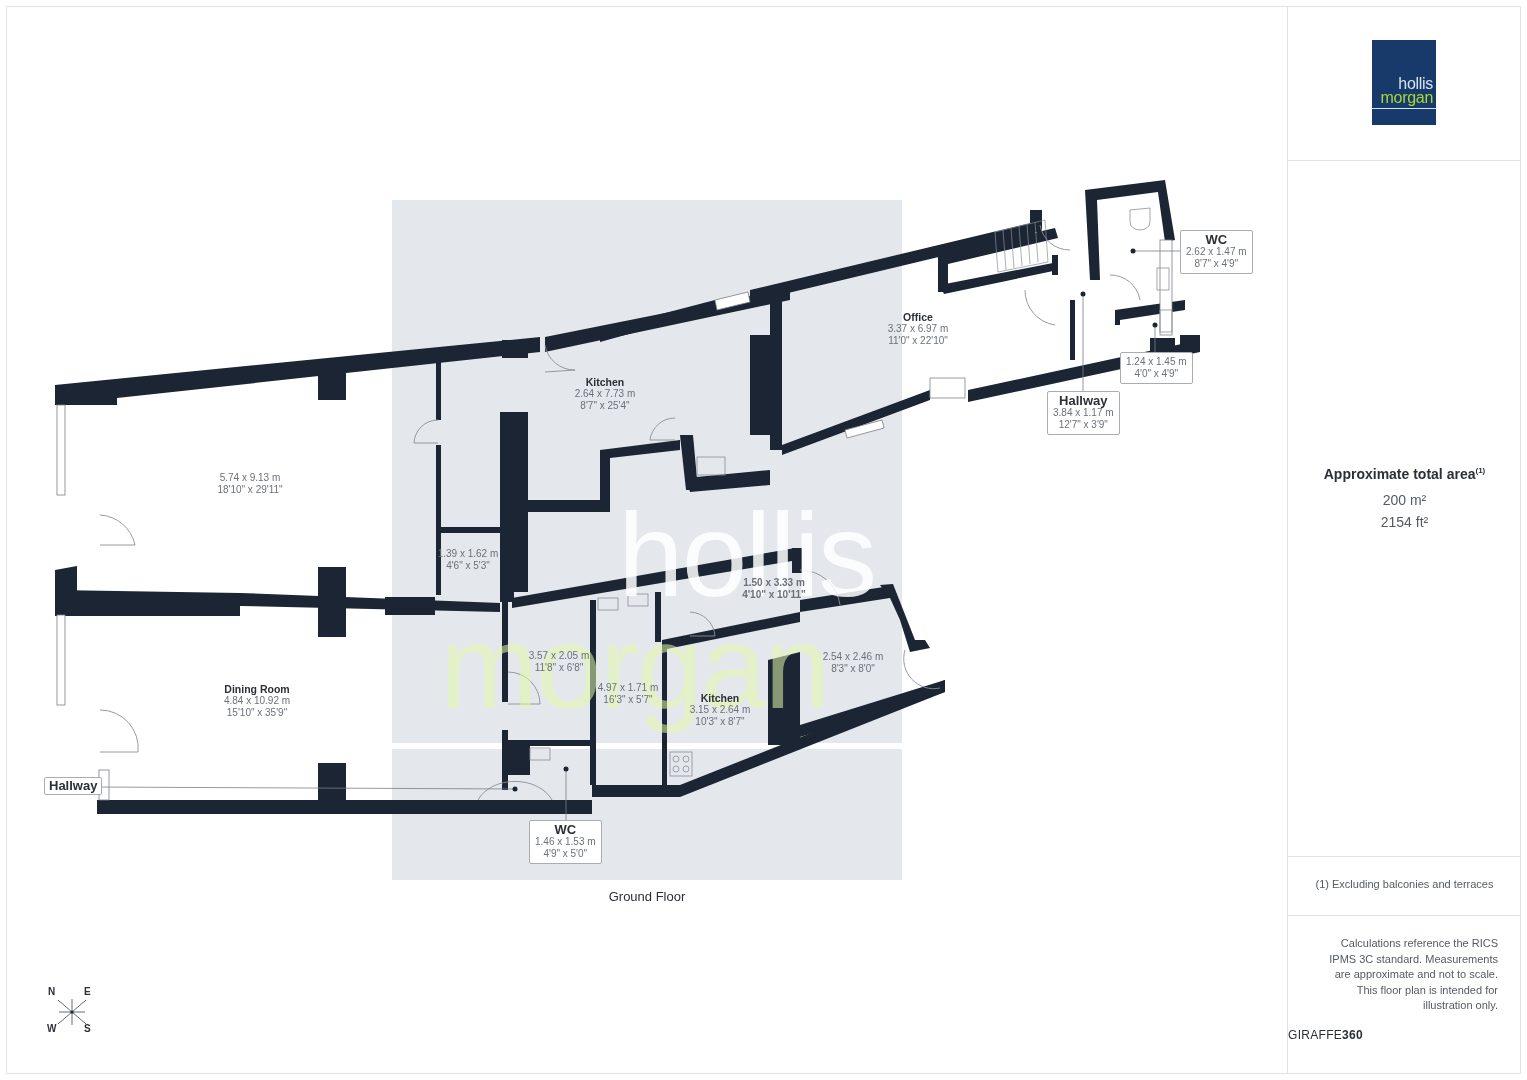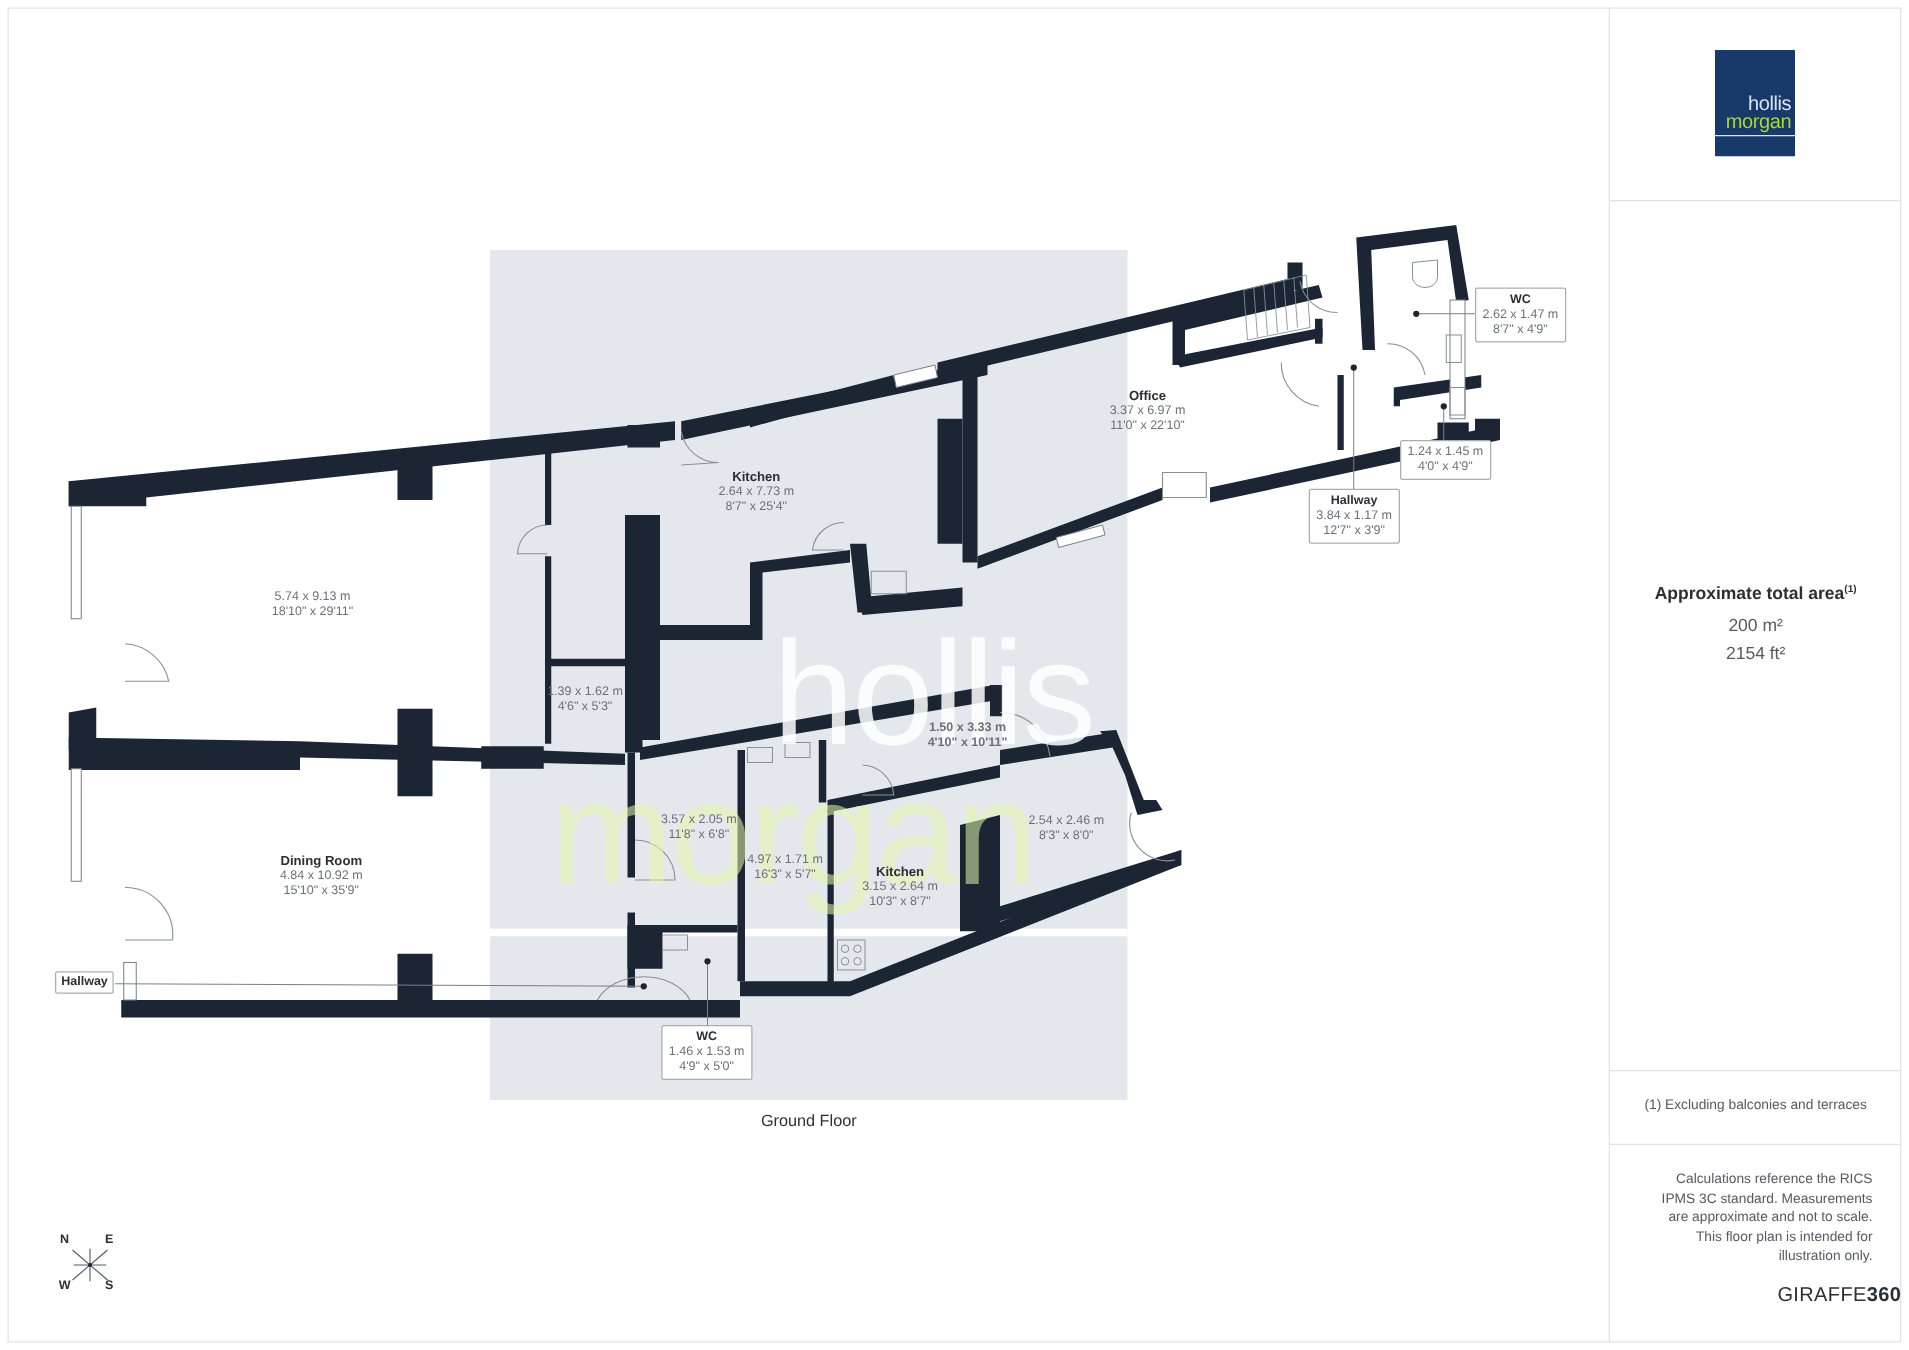--- a/index.html
+++ b/index.html
@@ -14,29 +14,29 @@
   .logo .l1 { position:absolute; right:3px; top:36px; font-size:16px; color:#d8e3f0; line-height:16px; letter-spacing:-0.3px; }
   .logo .l2 { position:absolute; right:3px; top:50px; font-size:16px; color:#a7d636; line-height:16px; letter-spacing:-0.3px; }
   .logo .rule { position:absolute; left:0; right:0; top:68px; height:1px; background:#d8e3f0; }
   .area-title { position:absolute; left:0; width:100%; top:460px; text-align:center;
                 font-weight:bold; font-size:14px; color:#2b2f36; }
   .area-title sup { font-size:8px; }
   .area-val { position:absolute; left:0; width:100%; text-align:center; font-size:14px; color:#555a62; }
   .footnote { position:absolute; left:0; width:100%; top:872px; text-align:center; font-size:11px; color:#555a62; }
   .disclaimer { position:absolute; left:24px; width:186px; top:930px; text-align:right;
                 font-size:11px; line-height:15.5px; color:#555a62; }
-  .brand { position:absolute; left:0; width:100%; top:1022px; text-align:right; font-size:16px; color:#2b2f36; letter-spacing:0.3px; }
+  .brand { position:absolute; left:0; width:100%; top:1022px; text-align:left; font-size:12px; color:#2b2f36; letter-spacing:0.3px; }
   .brand b { font-weight:bold; }
 
   .plan { position:absolute; left:0; top:0; width:1280px; height:1080px; }
   .lbl { position:absolute; text-align:center; font-size:10px; line-height:12px; color:#6b7079; white-space:nowrap; transform:translateX(-50%); }
   .lbl .nm { font-weight:bold; color:#2b2f36; font-size:10.5px; }
   .box { position:absolute; background:#ffffff; border:1px solid #a9adb3; border-radius:2px;
          text-align:center; font-size:10px; line-height:12px; color:#6b7079; padding:3px 5px; white-space:nowrap; }
-  .box .nm { font-weight:bold; color:#2b2f36; font-size:10px; }
+  .box .nm { font-weight:bold; color:#2b2f36; font-size:13px; }
   .floor-title { position:absolute; left:647px; top:889px; transform:translateX(-50%); font-weight:normal; font-size:13px; color:#2b2f36; }
   .wm { position:absolute; font-size:118px; line-height:110px; font-weight:normal; letter-spacing:-2px; pointer-events:none; }
   .compass { position:absolute; left:44px; top:986px; width:56px; height:52px; }
   .compass span { position:absolute; font-size:10px; font-weight:bold; color:#2b2f36; }
 </style>
 </head>
 <body>
 
 <div class="frame"></div>
 

